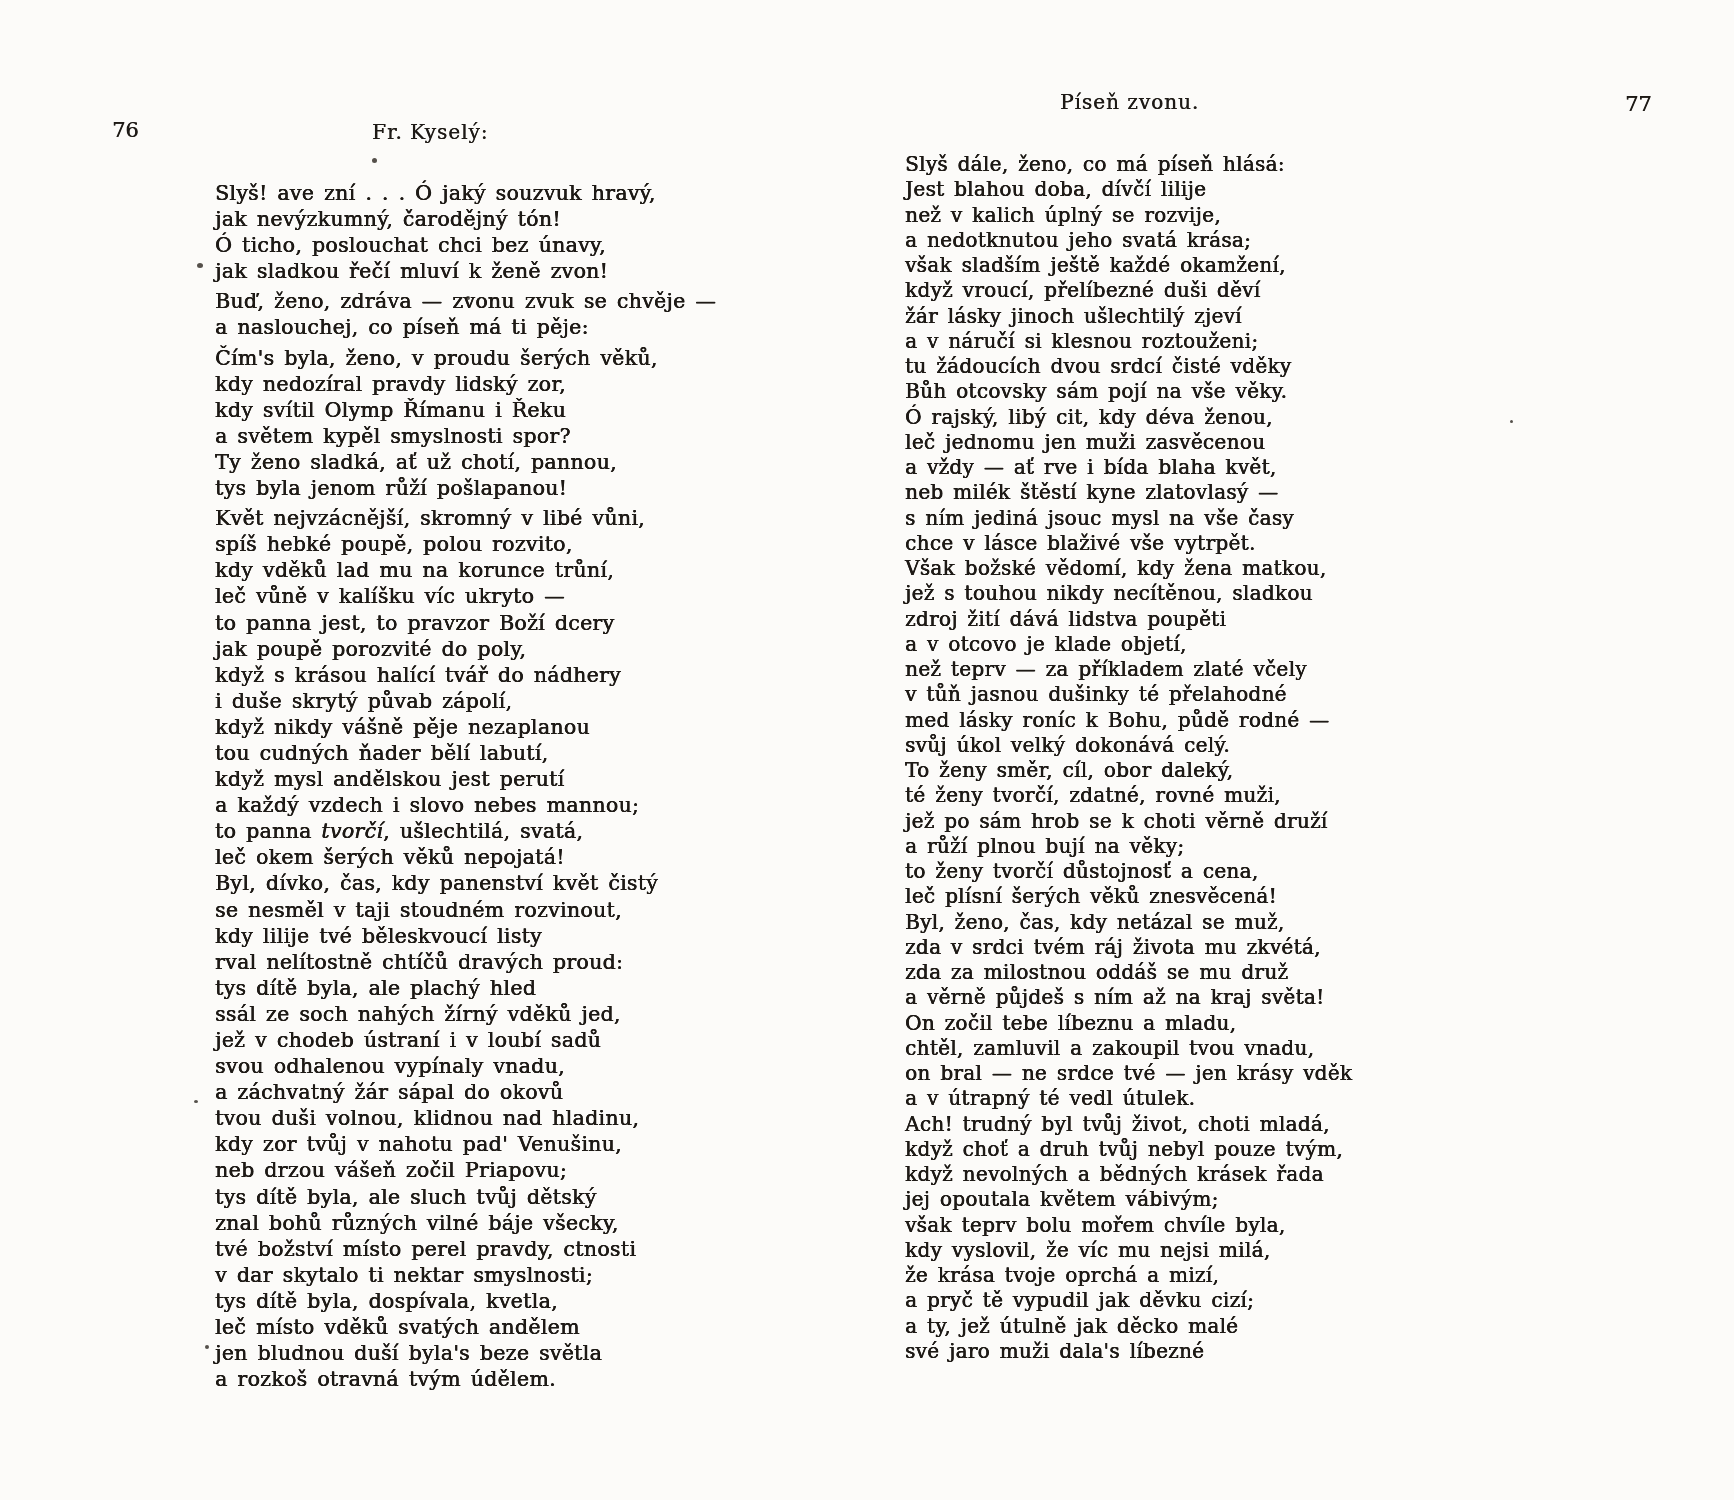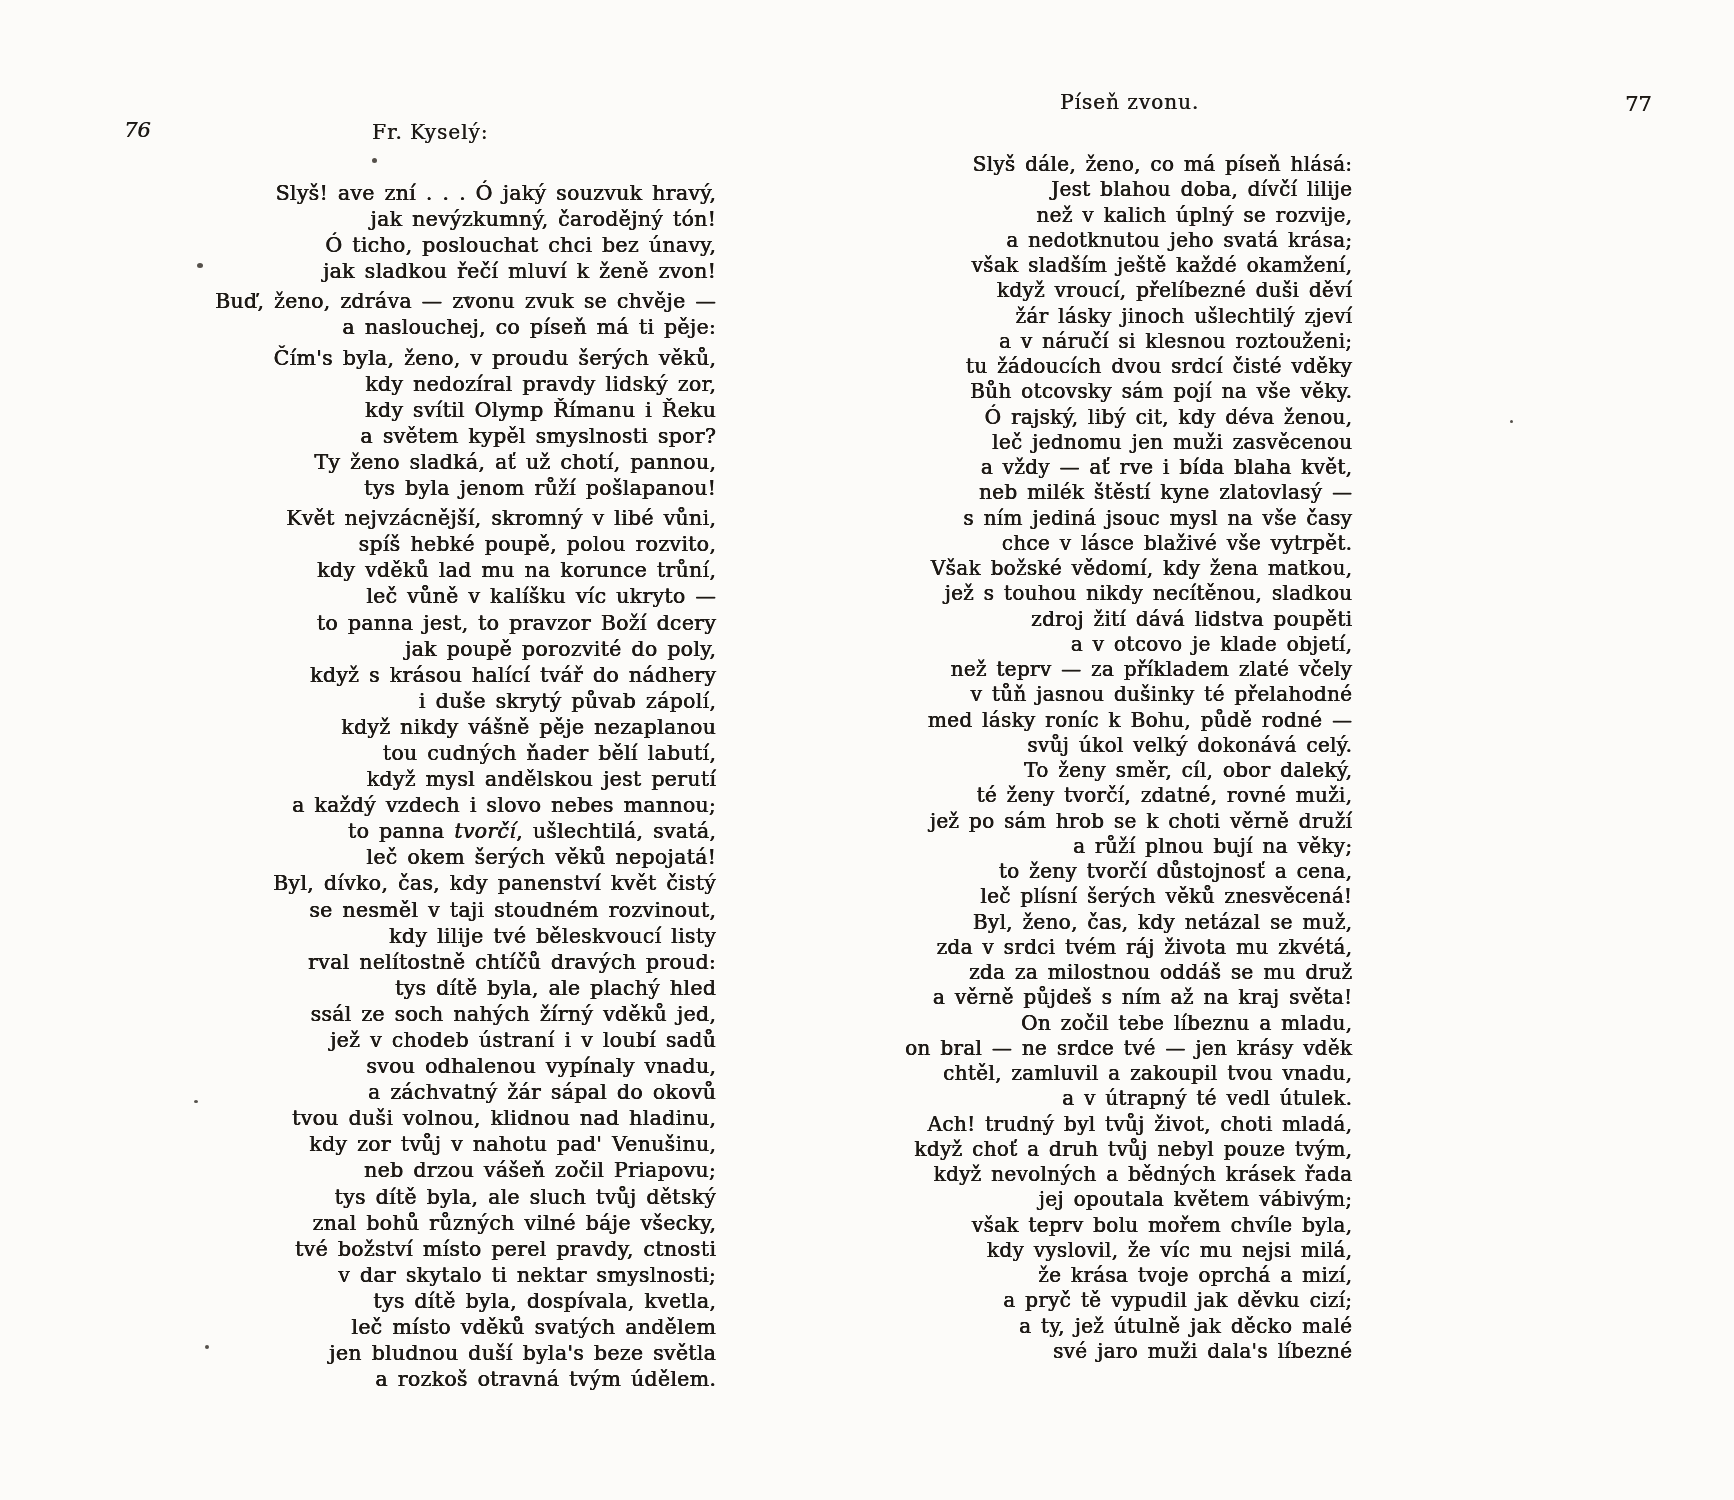--- a/index.html
+++ b/index.html
@@ -22,21 +22,21 @@
     
     text-shadow: 0.4px 0 0 currentColor;
   }
   .page-number { font-size: 21px; }
   .running-header { font-size: 20px; letter-spacing: 1px; }
 
   .poem {
     position: absolute;
     white-space: nowrap;
   }
-  .poem .stanza { margin: 0; text-align: right; }
+  .poem .stanza { margin: 0; }
   .poem .line {
     margin: 0;
     padding: 0;
     white-space: pre;
     text-shadow: 0.45px 0 0 currentColor, 0 0.25px 0 currentColor;
     word-spacing: 3px;
     letter-spacing: 0.3px;
   }
   .poem-left { left: 215px; top: 180px; font-size: 20.5px; }
   .poem-left .line { line-height: 26.1px; }
@@ -52,21 +52,21 @@
     background: #2a251f;
     border-radius: 50%;
     opacity: 0.8;
   }
 </style>
 </head>
 <body>
 
 <div class="spread">
 
-  <span class="page-number" style="left:124px; top:118px;font-style:italic;">76</span>
+  <span class="page-number" style="left:112px; top:118px;">76</span>
 
   <span class="running-header" style="left:372px; top:120px;">Fr. Kyselý:</span>
 
   <div class="poem poem-left">
       <div class="stanza">
         <p class="line">Slyš! ave zní . . . Ó jaký souzvuk hravý,</p>
         <p class="line">jak nevýzkumný, čarodějný tón!</p>
         <p class="line">Ó ticho, poslouchat chci bez únavy,</p>
         <p class="line">jak sladkou řečí mluví k ženě zvon!</p>
       </div>
@@ -154,22 +154,22 @@
         <p class="line">té ženy tvorčí, zdatné, rovné muži,</p>
         <p class="line">jež po sám hrob se k choti věrně druží</p>
         <p class="line">a růží plnou bují na věky;</p>
         <p class="line">to ženy tvorčí důstojnosť a cena,</p>
         <p class="line">leč plísní šerých věků znesvěcená!</p>
         <p class="line">Byl, ženo, čas, kdy netázal se muž,</p>
         <p class="line">zda v srdci tvém ráj života mu zkvétá,</p>
         <p class="line">zda za milostnou oddáš se mu druž</p>
         <p class="line">a věrně půjdeš s ním až na kraj světa!</p>
         <p class="line">On zočil tebe líbeznu a mladu,</p>
+        <p class="line">chtěl, zamluvil a zakoupil tvou vnadu,</p>
         <p class="line">on bral — ne srdce tvé — jen krásy vděk</p>
-        <p class="line">chtěl, zamluvil a zakoupil tvou vnadu,</p>
         <p class="line">a v útrapný té vedl útulek.</p>
         <p class="line">Ach! trudný byl tvůj život, choti mladá,</p>
         <p class="line">když choť a druh tvůj nebyl pouze tvým,</p>
         <p class="line">když nevolných a bědných krásek řada</p>
         <p class="line">jej opoutala květem vábivým;</p>
         <p class="line">však teprv bolu mořem chvíle byla,</p>
         <p class="line">kdy vyslovil, že víc mu nejsi milá,</p>
         <p class="line">že krása tvoje oprchá a mizí,</p>
         <p class="line">a pryč tě vypudil jak děvku cizí;</p>
         <p class="line">a ty, jež útulně jak děcko malé</p>

